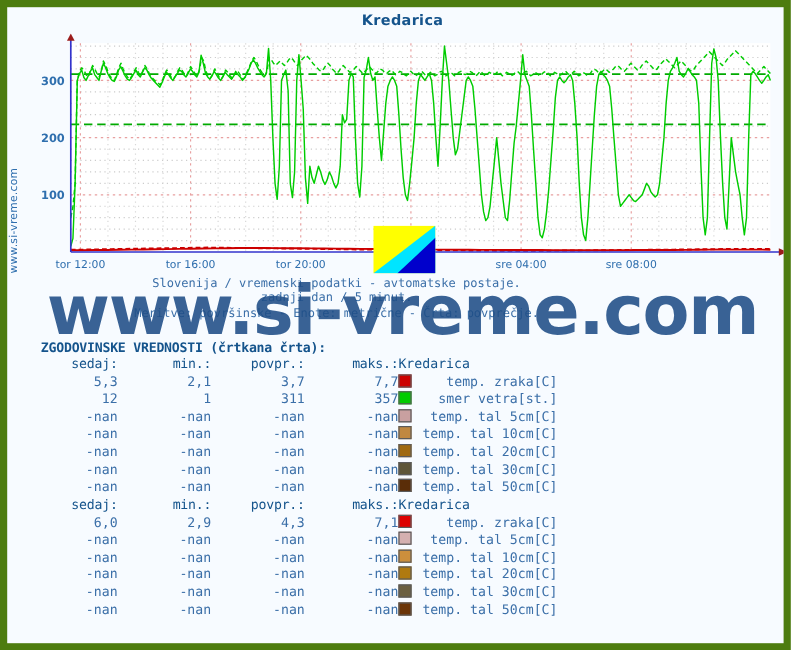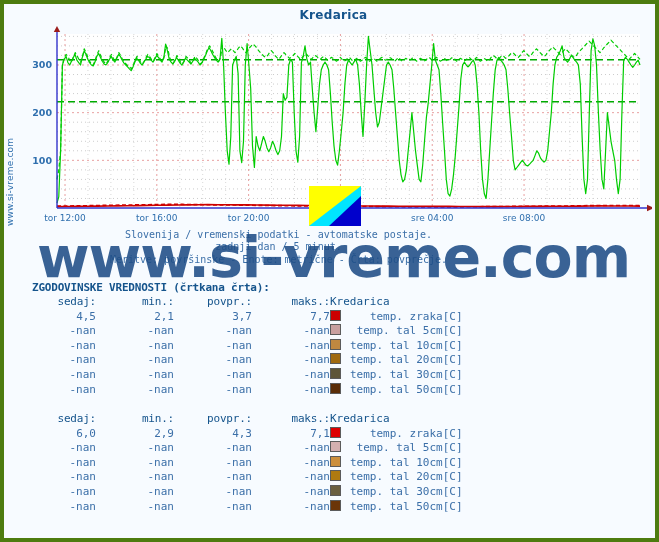--- a/index.html
+++ b/index.html
@@ -7,21 +7,21 @@
   body{
     width:659px;height:542px;
     background:#ffffff;
     font-family:"DejaVu Sans",sans-serif;
     overflow:hidden;
   }
   #page{
     position:relative;
     width:659px;height:542px;
     box-sizing:border-box;
-    border:4px solid #4d7c0f;
+    border:6px solid #4d7c0f;
     background:#f7fbff;
     overflow:hidden;
   }
 
   
   .chart-title{
     position:absolute;left:0;top:4px;width:659px;
     text-align:center;
     font-family:"DejaVu Sans",sans-serif;
     font-size:12px;font-weight:bold;color:#15548c;
@@ -213,26 +213,34 @@
         <tr>
           <th class="num">sedaj:</th>
           <th class="num">min.:</th>
           <th class="num">povpr.:</th>
           <th class="num">maks.:</th>
           <th class="lbl" colspan="2">Kredarica</th>
         </tr>
       </thead>
       <tbody>
           <tr>
-            <td class="num">4,5</td>
+            <td class="num">5,3</td>
             <td class="num">2,1</td>
             <td class="num">3,7</td>
             <td class="num">7,7</td>
             <td class="sw"><span class="swatch" style="background: rgb(204, 0, 0);"></span></td>
             <td class="lbl">temp. zraka[C]</td>
+          </tr>
+          <tr>
+            <td class="num">12</td>
+            <td class="num">1</td>
+            <td class="num">311</td>
+            <td class="num">357</td>
+            <td class="sw"><span class="swatch" style="background: rgb(0, 204, 0);"></span></td>
+            <td class="lbl">smer vetra[st.]</td>
           </tr>
           <tr>
             <td class="num">-nan</td>
             <td class="num">-nan</td>
             <td class="num">-nan</td>
             <td class="num">-nan</td>
             <td class="sw"><span class="swatch" style="background: rgb(201, 160, 160);"></span></td>
             <td class="lbl">temp. tal  5cm[C]</td>
           </tr>
           <tr>

